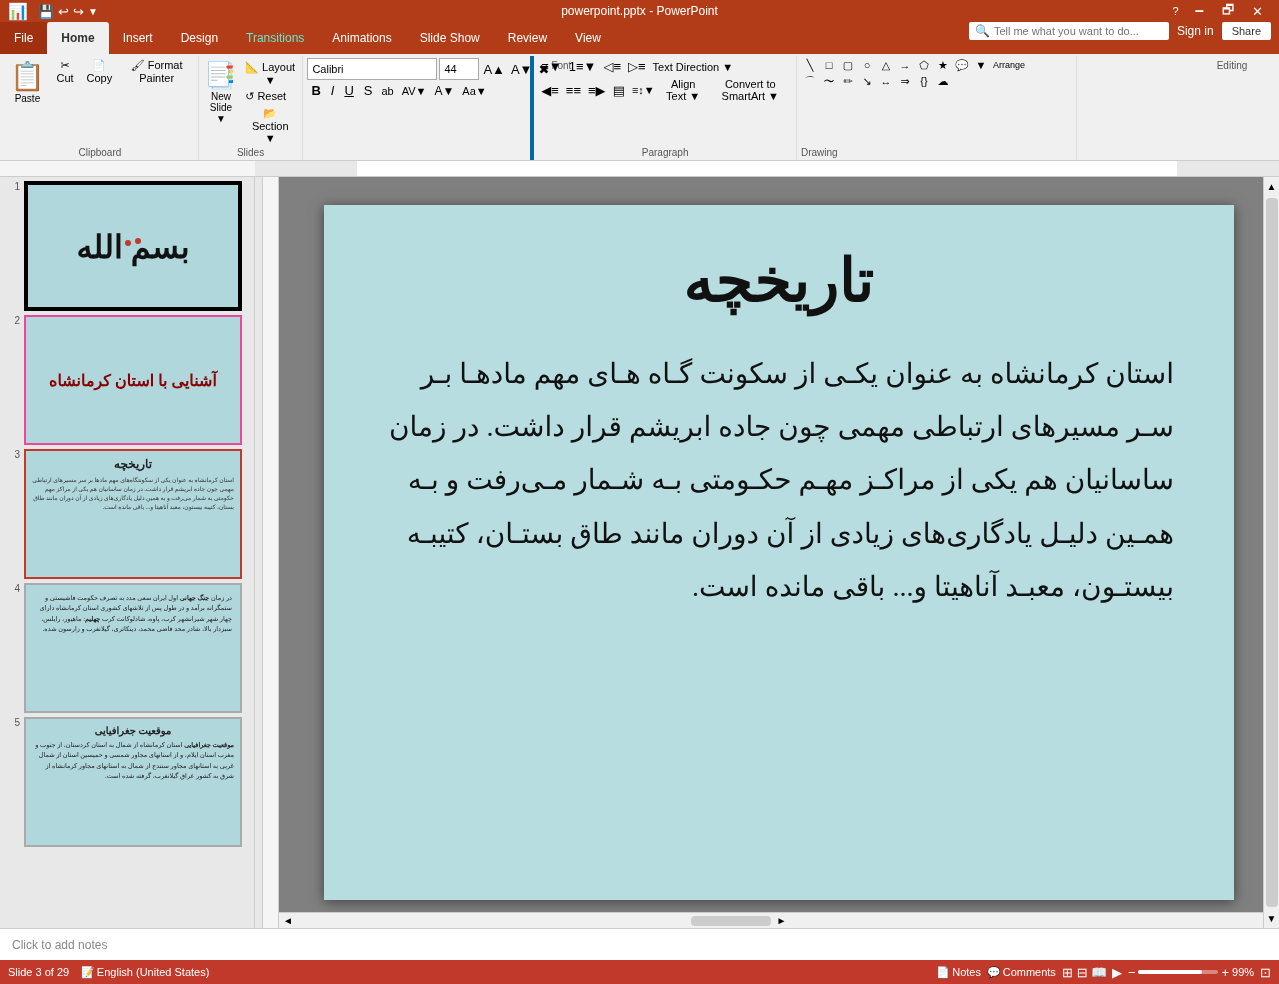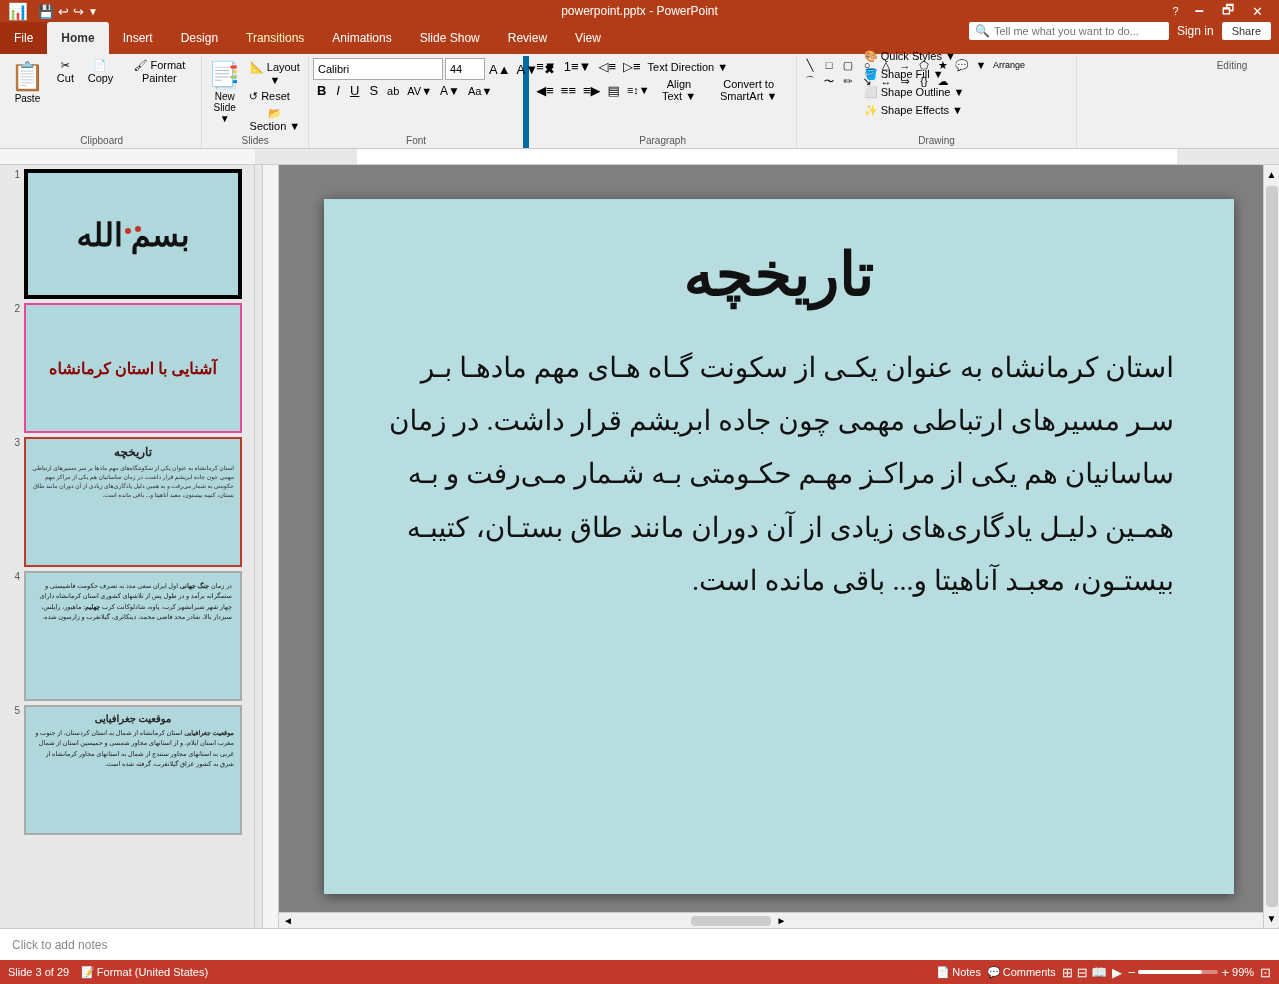--- a/index.html
+++ b/index.html
@@ -23,21 +23,21 @@
     <button style="background:transparent;border:none;color:white;cursor:pointer;font-size:13px;padding:0 8px;">🗗</button>
     <button style="background:transparent;border:none;color:white;cursor:pointer;font-size:13px;padding:0 8px;">✕</button>
   </div>
 </div>
 
 <div style="background:#b23c17; display:flex; align-items:flex-start; height:32px; padding-left:0;">
   <button style="background:#a03010;border:none;color:white;padding:6px 14px;font-size:12px;cursor:pointer;height:32px;">File</button>
   <button style="background:#f0f0f0;border:none;color:#333;padding:6px 14px;font-size:12px;cursor:pointer;border-radius:3px 3px 0 0;height:32px;font-weight:600;">Home</button>
   <button style="background:transparent;border:none;color:white;padding:6px 14px;font-size:12px;cursor:pointer;height:32px;">Insert</button>
   <button style="background:transparent;border:none;color:white;padding:6px 14px;font-size:12px;cursor:pointer;height:32px;">Design</button>
-  <button style="background:transparent;border:none;color:#fef9c3;padding:6px 14px;font-size:12px;cursor:pointer;height:32px;">Transitions</button>
+  <button style="background:transparent;border:none;color:#5eead4;padding:6px 14px;font-size:12px;cursor:pointer;height:32px;">Transitions</button>
   <button style="background:transparent;border:none;color:white;padding:6px 14px;font-size:12px;cursor:pointer;height:32px;">Animations</button>
   <button style="background:transparent;border:none;color:white;padding:6px 14px;font-size:12px;cursor:pointer;height:32px;">Slide Show</button>
   <button style="background:transparent;border:none;color:white;padding:6px 14px;font-size:12px;cursor:pointer;height:32px;">Review</button>
   <button style="background:transparent;border:none;color:white;padding:6px 14px;font-size:12px;cursor:pointer;height:32px;">View</button>
   <div style="flex:1;"></div>
   <div style="display:flex;align-items:center;gap:8px;padding-right:8px;padding-bottom:4px;">
     <div style="background:white;border-radius:2px;display:flex;align-items:center;padding:2px 6px;gap:4px;width:200px;">
       <span style="color:#aaa;font-size:12px;">🔍</span>
       <input type="text" style="border: none; outline: none; font-size: 11px; width: 100%; background: transparent;" placeholder="Tell me what you want to do...">
     </div>
@@ -75,21 +75,21 @@
       </div>
       <div style="display:flex;flex-direction:column;gap:2px;padding-top:2px;">
         <button style="background:transparent;border:none;cursor:pointer;padding:1px 3px;font-size:11px;display:flex;align-items:center;gap:2px;border-radius:2px;">📐 Layout ▼</button>
         <button style="background:transparent;border:none;cursor:pointer;padding:1px 3px;font-size:11px;display:flex;align-items:center;gap:2px;border-radius:2px;">↺ Reset</button>
         <button style="background:transparent;border:none;cursor:pointer;padding:1px 3px;font-size:11px;display:flex;align-items:center;gap:2px;border-radius:2px;">📂 Section ▼</button>
       </div>
     </div>
     <div style="font-size:10px;color:#555;margin-top:2px;">Slides</div>
   </div>
 
-  <div style="display:flex;flex-direction:column;padding:2px 4px;border-right:6px solid #0369a1;min-width:200px;">
+  <div style="display:flex;flex-direction:row;padding:2px 4px;border-right:4px solid #0369a1;min-width:200px;">
     <div style="display:flex;flex-direction:column;gap:2px;flex:1;">
       <div style="display:flex;gap:2px;align-items:center;">
         <input type="text" value="Calibri" style="width: 130px; height: 22px; border: 1px solid rgb(170, 170, 170); padding: 0px 4px; font-size: 11px; background: white;">
         <input type="text" value="44" style="width: 40px; height: 22px; border: 1px solid rgb(170, 170, 170); padding: 0px 4px; font-size: 11px; background: white;">
         <button style="background:transparent;border:none;cursor:pointer;font-size:13px;padding:1px 2px;">A▲</button>
         <button style="background:transparent;border:none;cursor:pointer;font-size:13px;padding:1px 2px;">A▼</button>
         <button style="background:transparent;border:none;cursor:pointer;font-size:13px;padding:1px 2px;">✖</button>
       </div>
       <div style="display:flex;gap:2px;align-items:center;">
         <button style="background:transparent;border:none;cursor:pointer;font-size:13px;font-weight:bold;padding:1px 4px;border-radius:2px;">B</button>
@@ -146,27 +146,21 @@
         <button style="background:transparent;border:none;cursor:pointer;font-size:11px;width:18px;height:14px;">⌒</button>
         <button style="background:transparent;border:none;cursor:pointer;font-size:11px;width:18px;height:14px;">〜</button>
         <button style="background:transparent;border:none;cursor:pointer;font-size:11px;width:18px;height:14px;">✏</button>
         <button style="background:transparent;border:none;cursor:pointer;font-size:11px;width:18px;height:14px;">↘</button>
         <button style="background:transparent;border:none;cursor:pointer;font-size:11px;width:18px;height:14px;">↔</button>
         <button style="background:transparent;border:none;cursor:pointer;font-size:11px;width:18px;height:14px;">⇒</button>
         <button style="background:transparent;border:none;cursor:pointer;font-size:11px;width:18px;height:14px;">{}</button>
         <button style="background:transparent;border:none;cursor:pointer;font-size:11px;width:18px;height:14px;">☁</button>
       </div>
     </div>
-    <div style="display:flex;flex-direction:column;gap:1px;position:absolute;left:860px;top:48px;">
-      <button style="background:transparent;border:none;cursor:pointer;font-size:11px;display:flex;align-items:center;gap:3px;padding:2px 4px;border-radius:2px;white-space:nowrap;">🎨 Quick Styles ▼</button>
-      <button style="background:transparent;border:none;cursor:pointer;font-size:11px;display:flex;align-items:center;gap:3px;padding:2px 4px;border-radius:2px;white-space:nowrap;">🪣 Shape Fill ▼</button>
-      <button style="background:transparent;border:none;cursor:pointer;font-size:11px;display:flex;align-items:center;gap:3px;padding:2px 4px;border-radius:2px;white-space:nowrap;">⬜ Shape Outline ▼</button>
-      <button style="background:transparent;border:none;cursor:pointer;font-size:11px;display:flex;align-items:center;gap:3px;padding:2px 4px;border-radius:2px;white-space:nowrap;">✨ Shape Effects ▼</button>
-    </div>
-    <div style="font-size:10px;color:#555;margin-top:2px;text-align:center;">Drawing</div>
+    <div style="font-size:10px;color:#555;margin-top:2px;text-align:left;">Drawing</div>
   </div>
 
   <div style="display:flex;flex-direction:column;padding:2px 4px;min-width:90px;margin-left:110px;">
     <div style="font-size:10px;color:#555;margin-top:2px;text-align:center;">Editing</div>
   </div>
 </div>
 
 <div style="height:16px;background:#f5f5f5;border-bottom:1px solid #ccc;display:flex;align-items:center;padding-left:255px;">
   <div style="width:100%;height:100%;background:linear-gradient(to right, #e8e8e8 0%, #e8e8e8 10%, #fff 10%, #fff 90%, #e8e8e8 90%);"></div>
 </div>
@@ -268,21 +262,21 @@
 
 </div>
 
 <div style="background:white;border-top:1px solid #ccc;height:32px;display:flex;align-items:center;padding:0 12px;color:#888;font-size:12px;cursor:text;">Click to add notes</div>
 
 <div style="background:#c0392b;color:white;height:24px;display:flex;align-items:center;justify-content:space-between;padding:0 8px;">
   <div style="display:flex;gap:12px;align-items:center;">
     <span style="font-size:11px;">Slide 3 of 29</span>
     <button style="background:transparent;border:none;color:white;font-size:11px;cursor:pointer;display:flex;align-items:center;gap:2px;">
       <span>📝</span>
-      <span>Format (United States)</span>
+      <span>English (United States)</span>
     </button>
   </div>
   <div style="display:flex;gap:6px;align-items:center;">
     <button style="background:transparent;border:none;color:white;font-size:11px;cursor:pointer;display:flex;align-items:center;gap:2px;">
       <span>📄</span>
       <span>Notes</span>
     </button>
     <button style="background:transparent;border:none;color:white;font-size:11px;cursor:pointer;display:flex;align-items:center;gap:2px;">
       <span>💬</span>
       <span>Comments</span>

